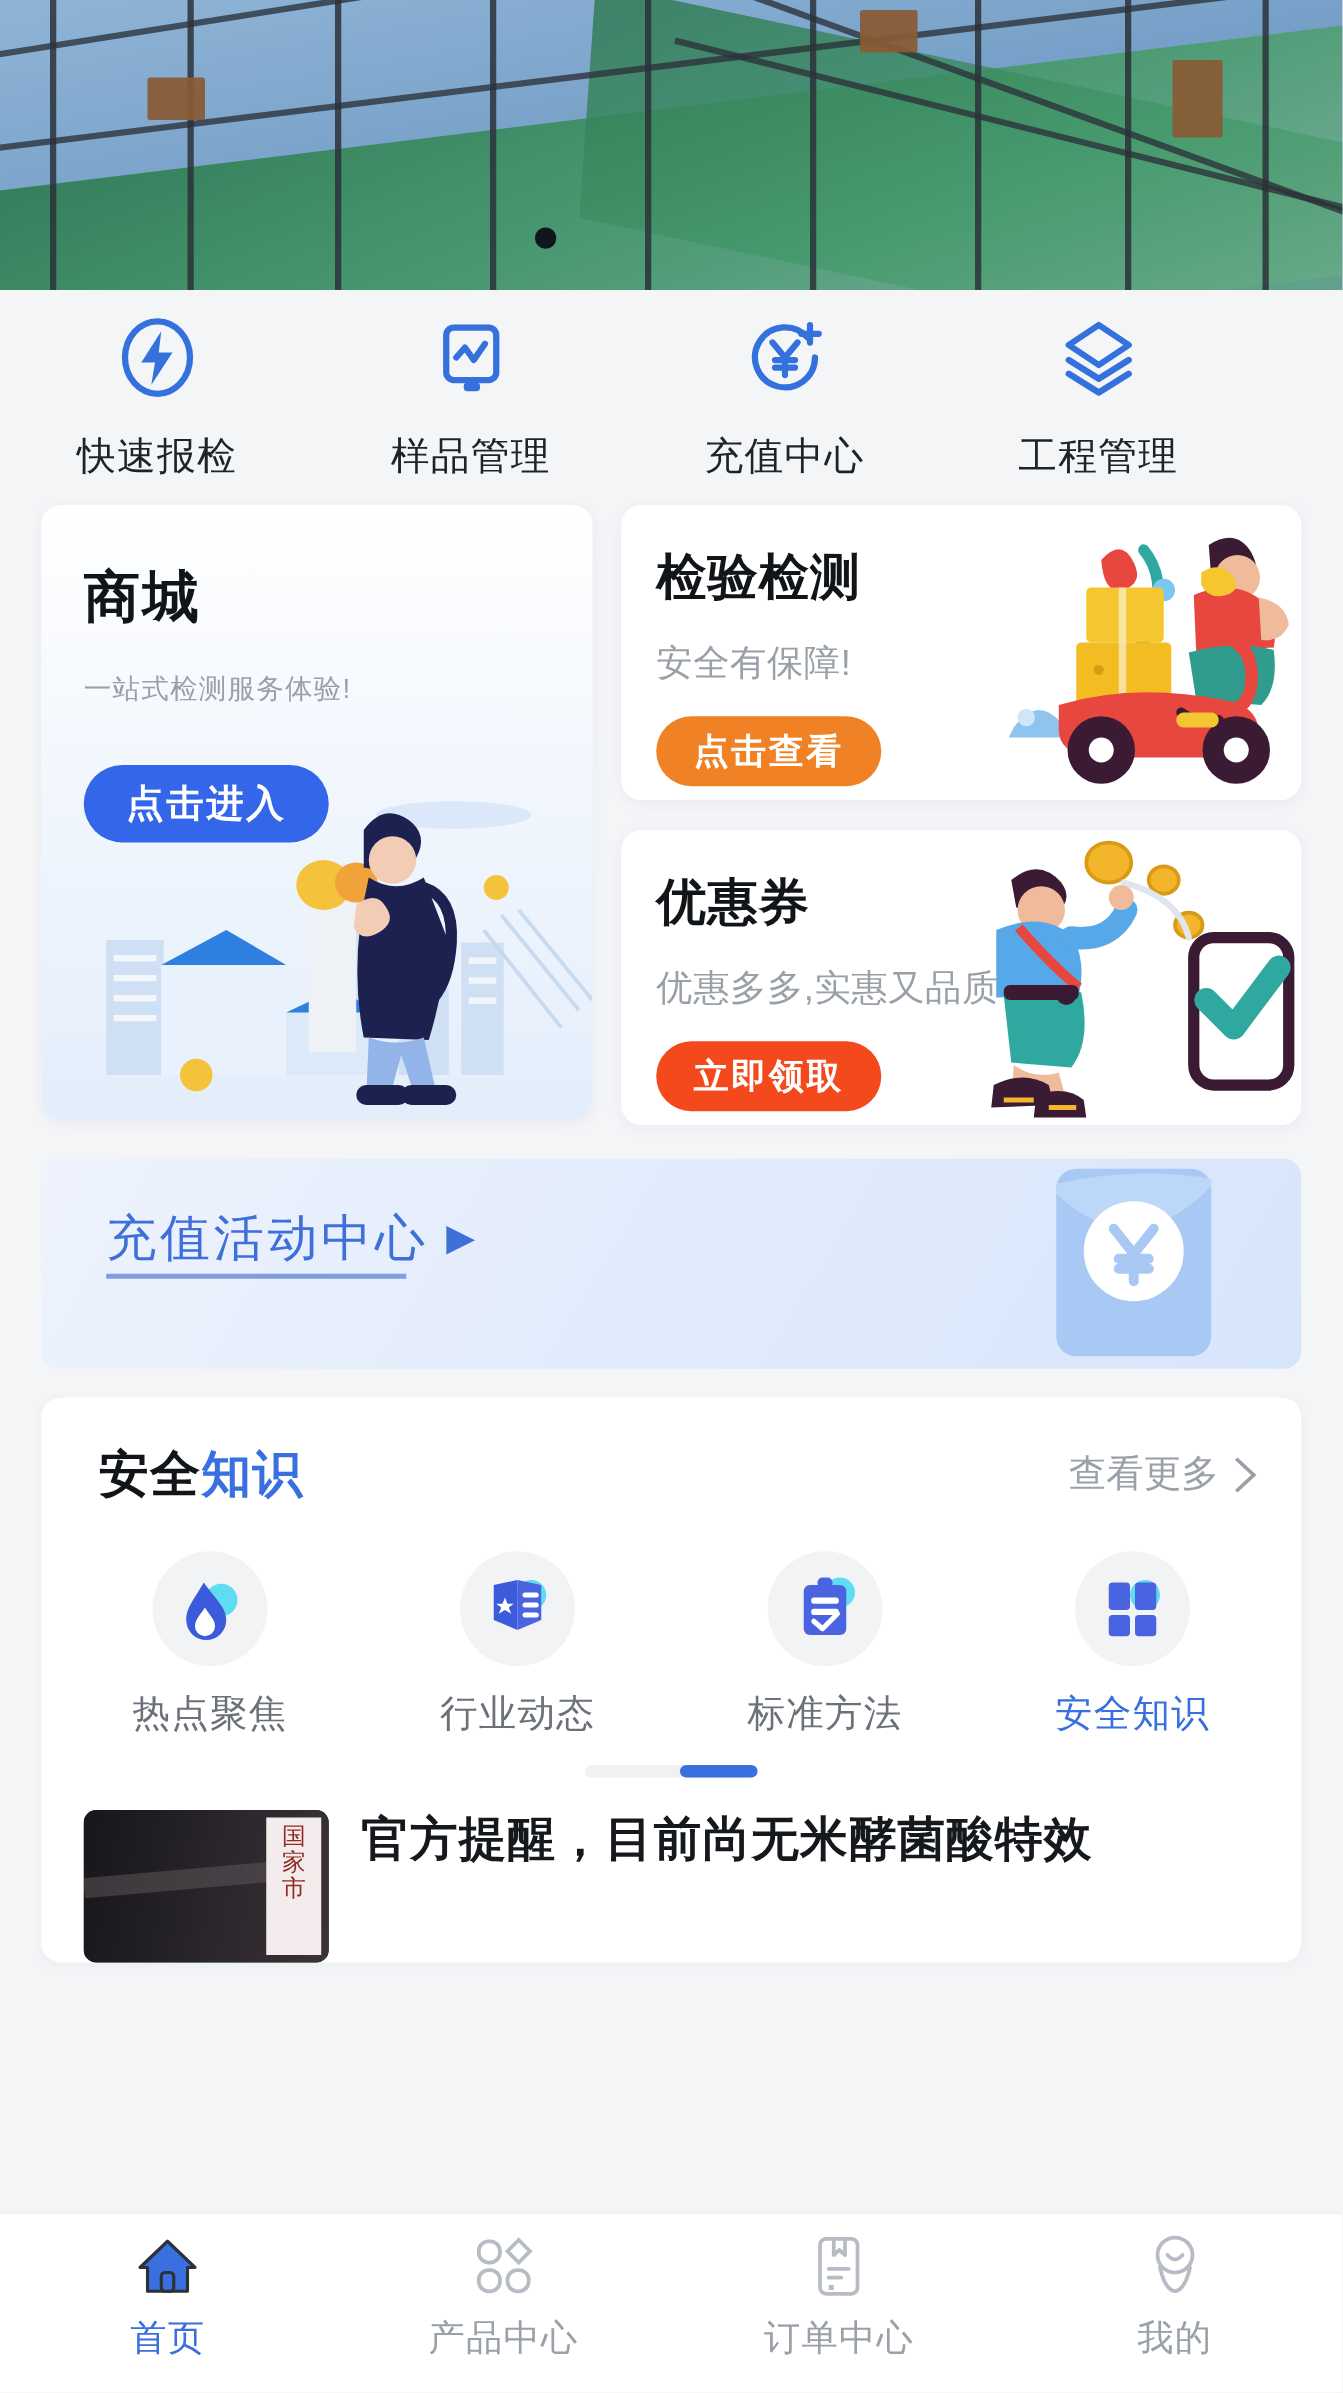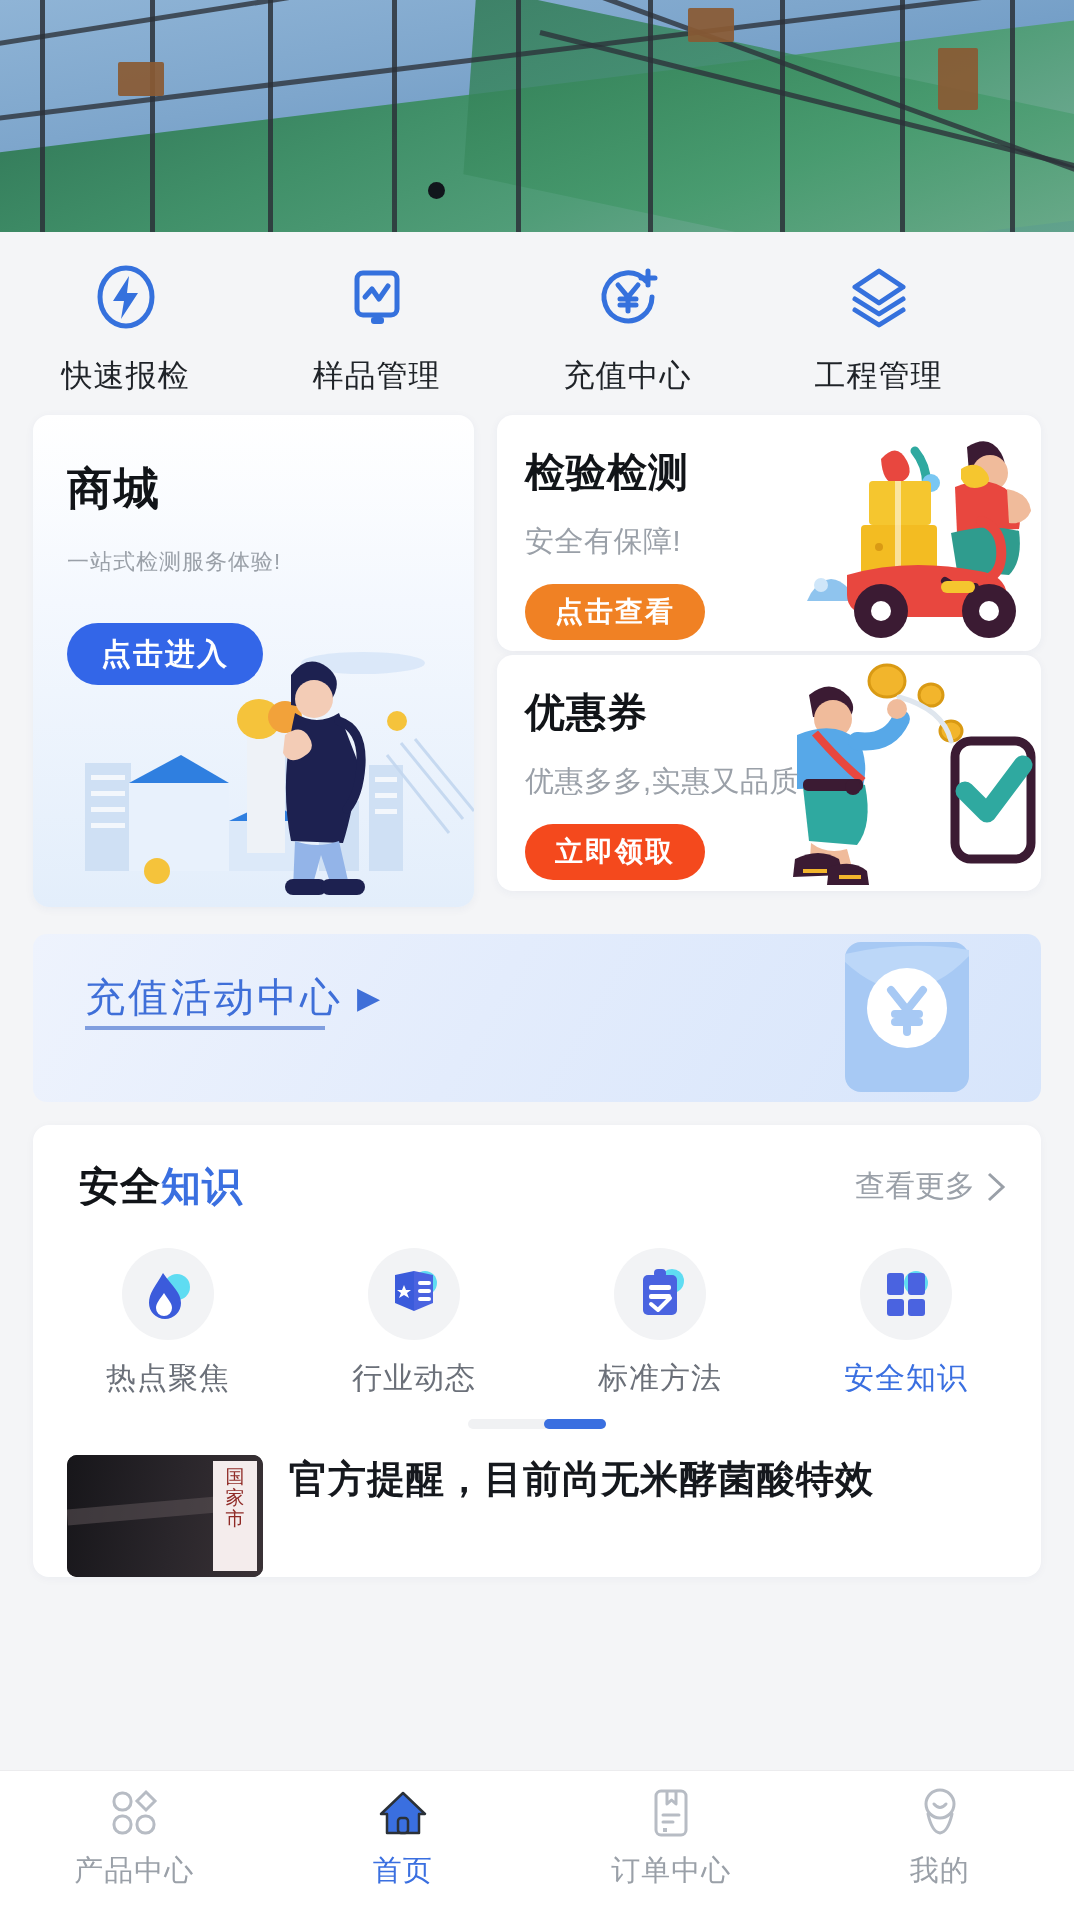--- a/index.html
+++ b/index.html
@@ -42,40 +42,40 @@
     position: absolute; width: 46px; height: 34px; background: #8a5a33; opacity: .92;
     border-radius: 2px;
   }
   .hero-dot {
     position: absolute; left: 428px; top: 182px; width: 17px; height: 17px;
     border-radius: 50%; background: #11161c;
   }
 
   
   .quick {
-    display: flex; width: 1004px; padding: 27px 0 18px;
+    display: flex; width: 1004px; padding: 16px 0 18px;
   }
   .quick-item {
     flex: 1; display: flex; flex-direction: column; align-items: center; gap: 20px;
     cursor: pointer;
   }
   .qi-icon { width: 76px; height: 76px; display: flex; align-items: center; justify-content: center; }
   .qi-label { font-size: 31px; color: #1f2328; letter-spacing: 1px; }
 
   
   .promo {
     display: flex; gap: 23px; padding: 0 33px;
   }
   .promo-left {
     width: 441px; height: 492px; border-radius: 16px; position: relative; overflow: hidden;
     background: linear-gradient(180deg, #ffffff 0%, #f4f8fe 38%, #e3eefb 100%);
     box-shadow: 0 2px 10px rgba(30,60,110,.05);
     cursor: pointer;
   }
-  .promo-right { display: flex; flex-direction: column; gap: 4px; flex: 1; }
+  .promo-right { display: flex; flex-direction: column; gap: 24px; flex: 1; }
   .promo-card {
     position: relative; height: 236px; border-radius: 16px; overflow: hidden;
     background: #ffffff;
     box-shadow: 0 2px 10px rgba(30,60,110,.05);
     cursor: pointer;
   }
   .pc-title { font-size: 40px; font-weight: bold; color: #111418; letter-spacing: 1px; }
   .pc-sub { font-size: 29px; color: #9aa0a8; letter-spacing: .5px; white-space: nowrap; }
   .pc-btn {
     display: inline-flex; align-items: center; justify-content: center;
@@ -468,40 +468,40 @@
           <span>家</span>
           <span>市</span>
         </div>
       </div>
       <div class="news-title">官方提醒，目前尚无米酵菌酸特效</div>
     </div>
   </div>
 
   <div class="tabbar">
 
+    <div class="tab active">
+      <div class="tab-icon">
+        <svg width="52" height="52" viewBox="0 0 52 52">
+          <path d="M26 6 L48 27 L42 27 L42 46 L10 46 L10 27 L4 27 Z" fill="#3a6fe0" stroke="#2b3138" stroke-width="2.5" stroke-linejoin="round"></path>
+          <rect x="21" y="31" width="10" height="15" rx="3" fill="#3a6fe0" stroke="#2b3138" stroke-width="2.5"></rect>
+        </svg>
+      </div>
+      <div class="tab-label">首页</div>
+    </div>
+
     <div class="tab">
       <div class="tab-icon">
         <svg width="52" height="52" viewBox="0 0 52 52">
           <rect x="6" y="6" width="17" height="17" rx="8" fill="none" stroke="#b7bcc4" stroke-width="3"></rect>
           <path d="M38 5 l9 9 -9 9 -9 -9 Z" fill="none" stroke="#b7bcc4" stroke-width="3"></path>
           <rect x="6" y="29" width="17" height="17" rx="8" fill="none" stroke="#b7bcc4" stroke-width="3"></rect>
           <rect x="29" y="29" width="17" height="17" rx="8" fill="none" stroke="#b7bcc4" stroke-width="3"></rect>
         </svg>
       </div>
       <div class="tab-label">产品中心</div>
-    </div>
-
-    <div class="tab active">
-      <div class="tab-icon">
-        <svg width="52" height="52" viewBox="0 0 52 52">
-          <path d="M26 6 L48 27 L42 27 L42 46 L10 46 L10 27 L4 27 Z" fill="#3a6fe0" stroke="#2b3138" stroke-width="2.5" stroke-linejoin="round"></path>
-          <rect x="21" y="31" width="10" height="15" rx="3" fill="#3a6fe0" stroke="#2b3138" stroke-width="2.5"></rect>
-        </svg>
-      </div>
-      <div class="tab-label">首页</div>
     </div>
 
     <div class="tab">
       <div class="tab-icon">
         <svg width="52" height="52" viewBox="0 0 52 52">
           <rect x="11" y="4" width="30" height="44" rx="5" fill="none" stroke="#b7bcc4" stroke-width="3"></rect>
           <path d="M22 4 L22 17 L26.5 13 L31 17 L31 4" fill="none" stroke="#b7bcc4" stroke-width="3" stroke-linejoin="round"></path>
           <line x1="18" y1="28" x2="34" y2="28" stroke="#b7bcc4" stroke-width="3" stroke-linecap="round"></line>
           <line x1="18" y1="35" x2="28" y2="35" stroke="#b7bcc4" stroke-width="3" stroke-linecap="round"></line>
           <rect x="18" y="41" width="4" height="4" fill="#b7bcc4"></rect>

